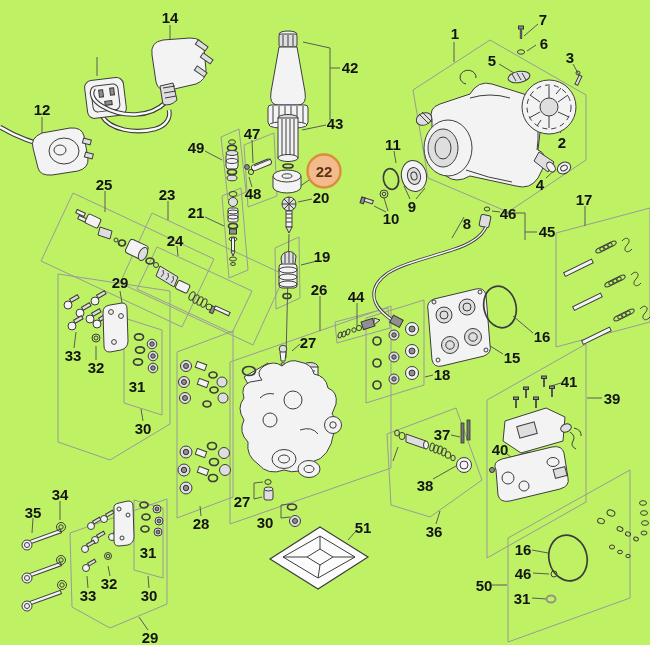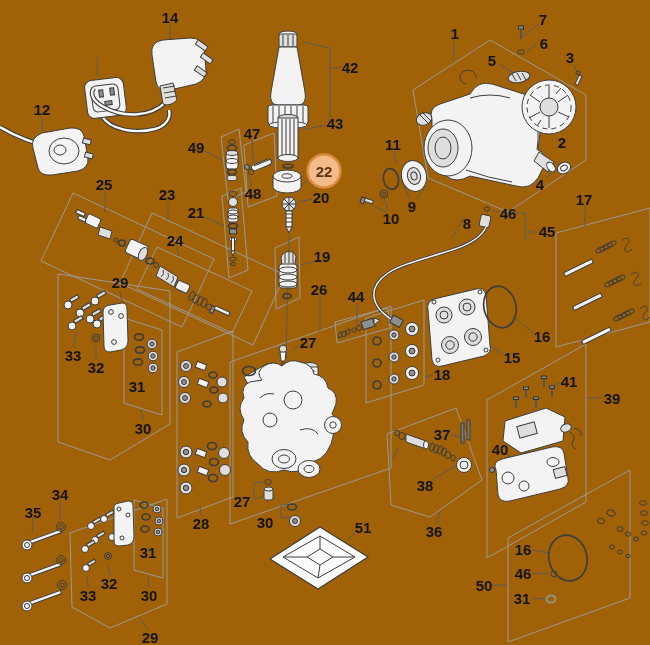--- a/index.html
+++ b/index.html
@@ -1,16 +1,16 @@
 <!DOCTYPE html>
 <html><head>
 <meta charset="utf-8">
 <style>
   html,body{margin:0;padding:0;background:#ffffff;}
-  #stage{position:relative;width:650px;height:645px;background:#a16207;overflow:hidden;}
+  #stage{position:relative;width:650px;height:645px;background:#bef264;overflow:hidden;}
   svg{display:block;}
   .bx{fill:none;stroke:#9a9a9a;stroke-width:1;}
   .ld{stroke:#5a5a5a;stroke-width:1;fill:none;}
   .pt{fill:#f3f3f3;stroke:#3d3d3d;stroke-width:1;}
   .pt2{fill:#dedede;stroke:#3d3d3d;stroke-width:1;}
   .dk{fill:#8f8f8f;stroke:#333;stroke-width:1;}
   .rg{fill:none;stroke:#3d3d3d;stroke-width:1.7;}
   .th{fill:none;stroke:#3d3d3d;stroke-width:1;}
   .cableO{fill:none;stroke:#3d3d3d;stroke-width:4.6;}
   .cableI{fill:none;stroke:#fafafa;stroke-width:2.4;}

